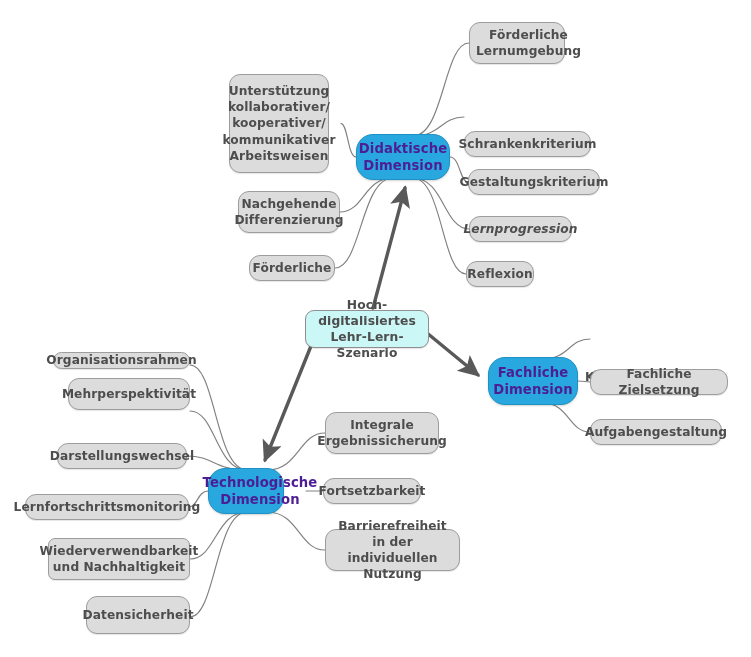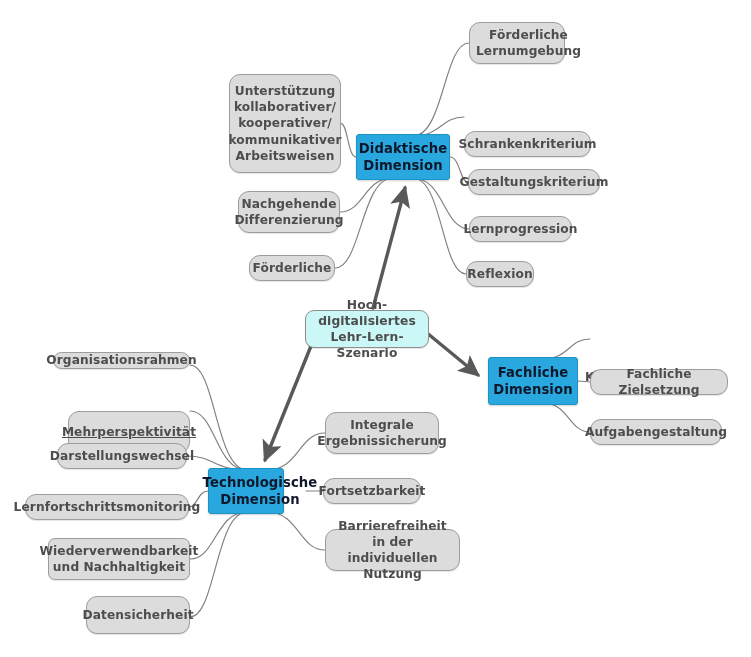--- a/index.html
+++ b/index.html
@@ -44,24 +44,24 @@
     border: 1px solid #9d9d9d;
     color: #4d4d4d;
     font-size: 12.2px;
     font-weight: bold;
     padding: 2px 9px;
     box-shadow: 0 1px 1px rgba(0,0,0,0.10);
   }
   .node.dimension {
     background: #29a8e0;
     border: 1px solid #1f92c4;
-    color: #0f172a;
+    color: #4c1d95;
     font-size: 13.2px;
     font-weight: bold;
-    border-radius: 3px;
+    border-radius: 17px;
     box-shadow: 0 1px 2px rgba(0,0,0,0.18);
   }
   .node.root {
     background: #ccf7f7;
     border: 1px solid #8f8f8f;
     color: #4d4d4d;
     font-size: 12.3px;
     font-weight: bold;
     border-radius: 9px;
     box-shadow: 0 1px 1px rgba(0,0,0,0.10);
@@ -107,43 +107,43 @@
         <path d="M 427 333 L 478 375"></path>
         <path d="M 311 346 L 265 460"></path>
       </g>
   </svg>
 
   <div id="nodes">
       <div class="node root" style="left: 305px; top: 310px; width: 124px; height: 38px;">Hoch-digitalisiertes
 Lehr-Lern-Szenario</div>
       <div class="node dimension" style="left: 356px; top: 134px; width: 94px; height: 46px;">Didaktische
 Dimension</div>
-      <div class="node leaf" style="left: 229px; top: 74px; width: 112px; height: 99px; text-align: center;">Unterstützung
+      <div class="node leaf" style="left: 229px; top: 74px; width: 100px; height: 99px; text-align: center;">Unterstützung
 kollaborativer/
 kooperativer/
 kommunikativer
 Arbeitsweisen</div>
       <div class="node leaf" style="left: 238px; top: 191px; width: 102px; height: 42px;">Nachgehende
 Differenzierung</div>
       <div class="node leaf" style="left: 249px; top: 255px; width: 86px; height: 26px;">Förderliche</div>
       <div class="node leaf" style="left: 469px; top: 22px; width: 96px; height: 42px; padding-left: 32px;">Förderliche
 Lernumgebung</div>
       <div class="node leaf" style="left: 464px; top: 104px; width: 127px; height: 26px; margin-top: 27px;">Schrankenkriterium</div>
       <div class="node leaf" style="left: 468px; top: 169px; width: 132px; height: 26px;">Gestaltungskriterium</div>
-      <div class="node leaf" style="left: 469px; top: 216px; width: 103px; height: 26px;">Lernprogression</div>
+      <div class="node leaf" style="left: 469px; top: 216px; width: 103px; height: 26px; font-style: italic;">Lernprogression</div>
       <div class="node leaf" style="left: 466px; top: 261px; width: 68px; height: 26px;">Reflexion</div>
       <div class="node dimension" style="left: 488px; top: 357px; width: 90px; height: 48px;">Fachliche
 Dimension</div>
       <div class="node leaf" style="left: 590px; top: 326px; width: 133px; height: 14px; margin-top: 44px;">Kompetenzkriterium</div>
       <div class="node leaf" style="left: 590px; top: 369px; width: 138px; height: 26px;">Fachliche Zielsetzung</div>
       <div class="node leaf" style="left: 590px; top: 419px; width: 132px; height: 26px;">Aufgabengestaltung</div>
       <div class="node dimension" style="left: 208px; top: 468px; width: 76px; height: 46px; padding-left: 28px;">Technologische
 Dimension</div>
       <div class="node leaf" style="left: 53px; top: 352px; width: 137px; height: 17px;">Organisationsrahmen</div>
-      <div class="node leaf" style="left: 68px; top: 411px; width: 122px; height: 42px; text-decoration: underline;">Mehrperspektivität</div>
+      <div class="node leaf" style="left: 68px; top: 378px; width: 122px; height: 32px;">Mehrperspektivität</div>
       <div class="node leaf" style="left: 57px; top: 443px; width: 130px; height: 26px;">Darstellungswechsel</div>
       <div class="node leaf" style="left: 25px; top: 494px; width: 164px; height: 26px;">Lernfortschrittsmonitoring</div>
       <div class="node leaf" style="left: 48px; top: 538px; width: 142px; height: 42px; border-radius: 7px;">Wiederverwendbarkeit
 und Nachhaltigkeit</div>
       <div class="node leaf" style="left: 86px; top: 596px; width: 104px; height: 38px;">Datensicherheit</div>
       <div class="node leaf" style="left: 325px; top: 412px; width: 114px; height: 42px;">Integrale
 Ergebnissicherung</div>
       <div class="node leaf" style="left: 323px; top: 478px; width: 98px; height: 26px;">Fortsetzbarkeit</div>
       <div class="node leaf" style="left: 325px; top: 529px; width: 135px; height: 42px;">Barrierefreiheit in der
 individuellen Nutzung</div>

